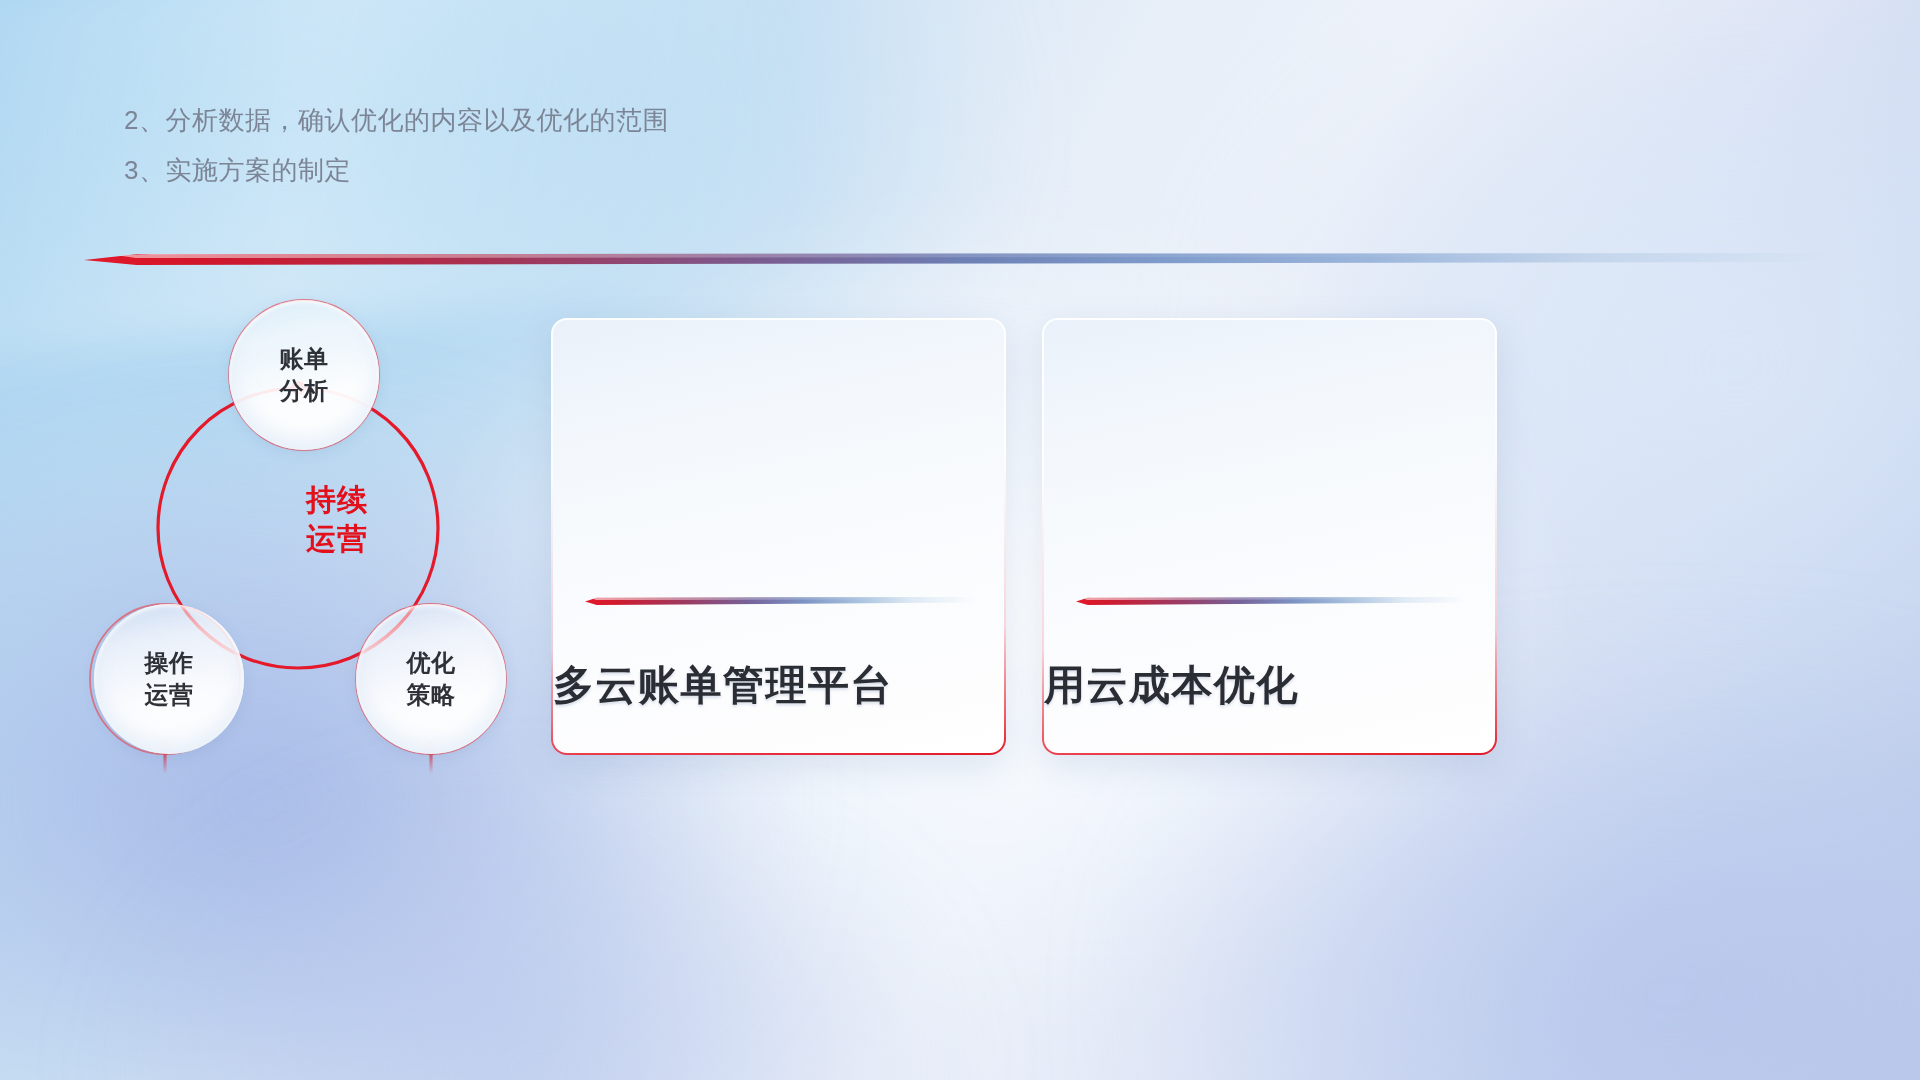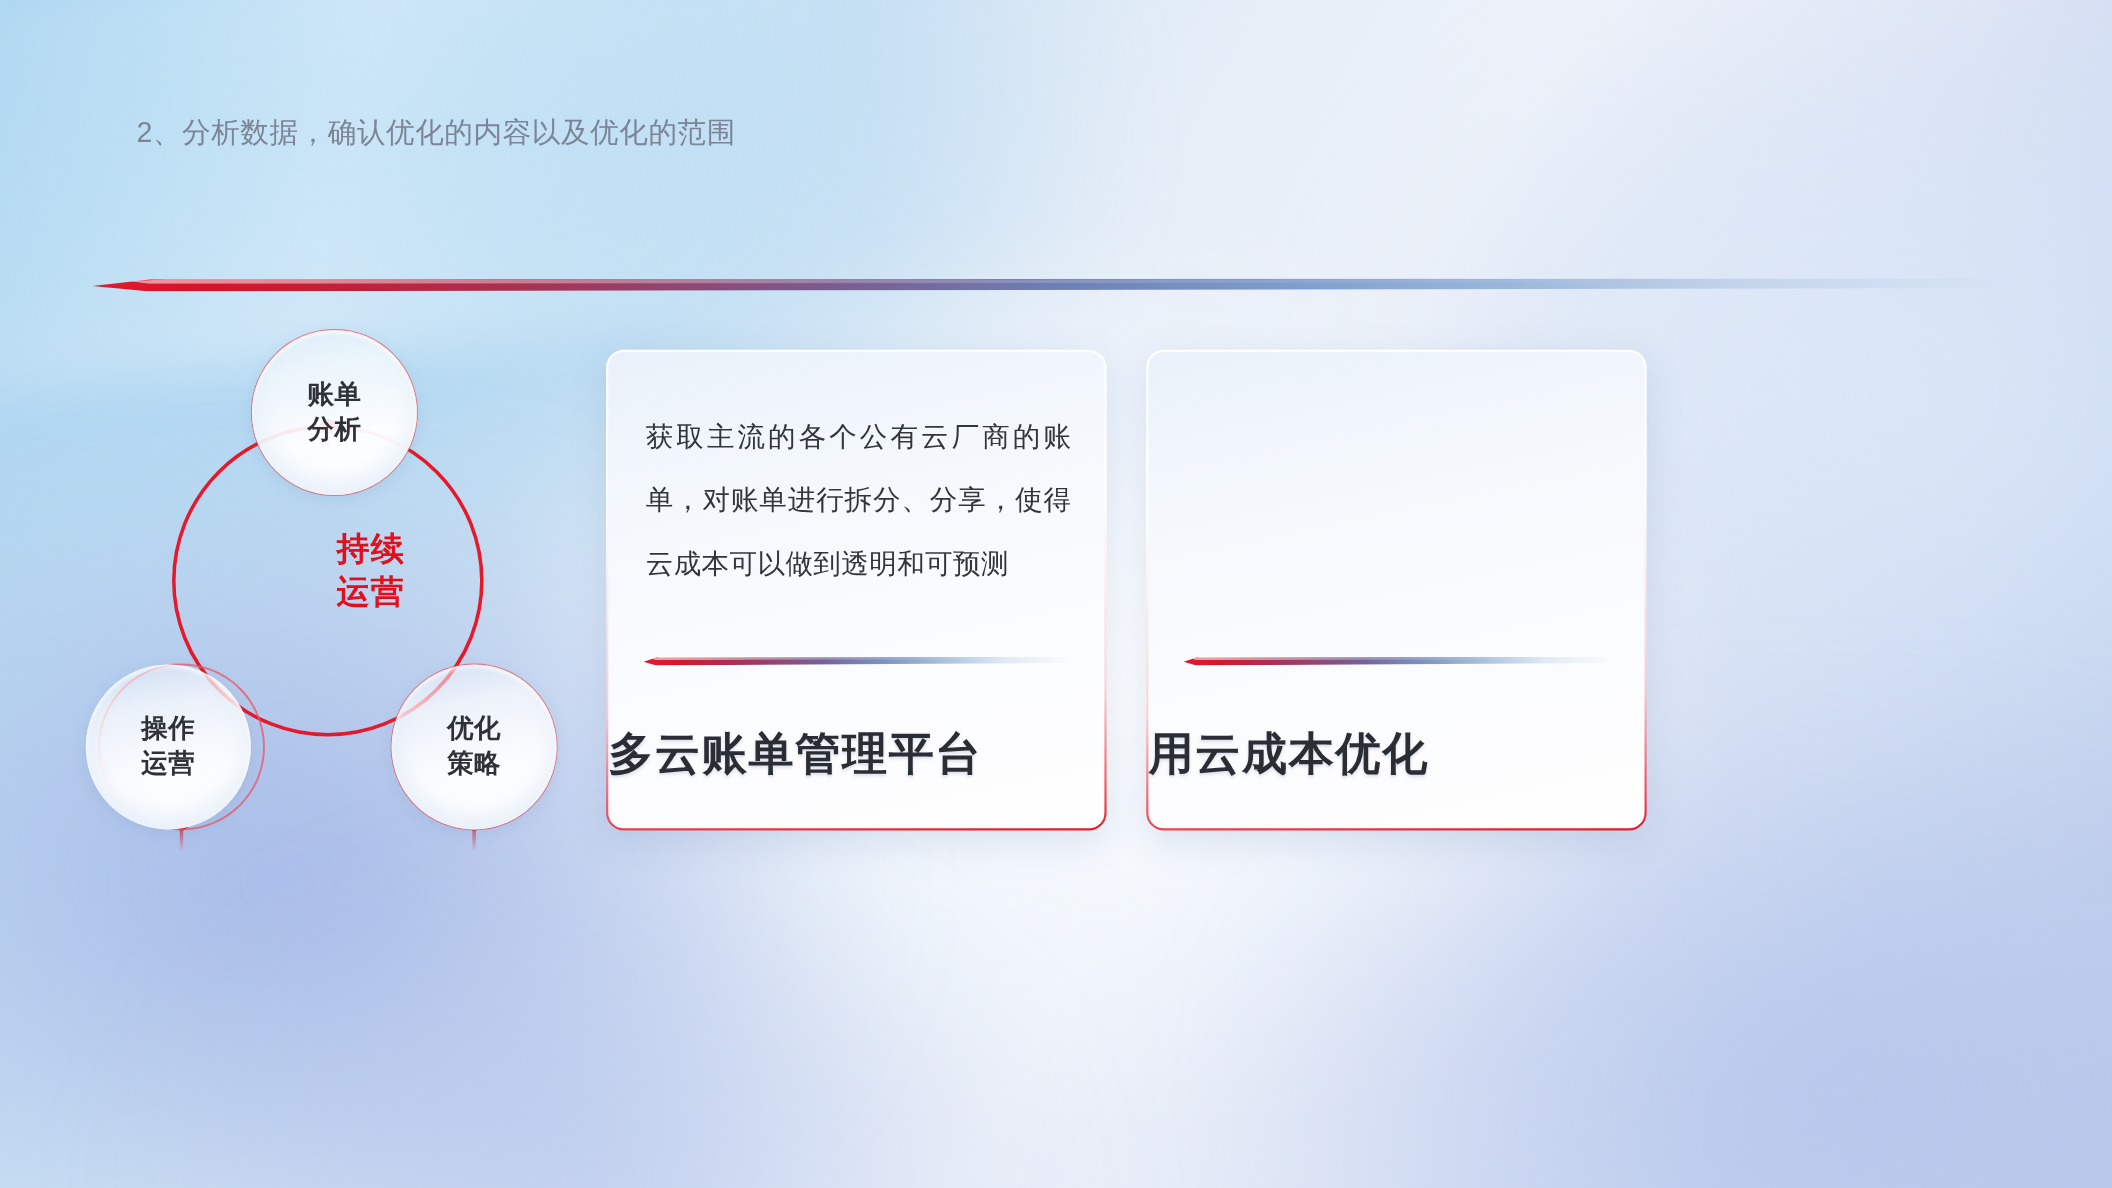--- a/index.html
+++ b/index.html
@@ -118,21 +118,21 @@
   }
   .node .lbl{
     font-size:24px;
     font-weight:700;
     color:#2e3238;
     line-height:1.32;
     text-align:center;
     letter-spacing:.5px;
   }
   #node-bill { left:151px; top:12px;  width:150px; height:150px; }
-  #node-ops  { left:0;  top:316px; width:150px; height:150px; }
+  #node-ops  { left:16px;  top:316px; width:150px; height:150px; }
   #node-opt  { left:278px; top:316px; width:150px; height:150px; }
 
   #venn-center{
     position:absolute;
     left:170px; top:192px; width:120px;
     text-align:right;
     font-size:30px;
     font-weight:800;
     line-height:1.30;
     color:#e3101c;
@@ -222,20 +222,21 @@
   <div class="bg-glow-d"></div>
   <div class="bg-glow-b"></div>
   <div class="bg-glow-c"></div>
   <div class="bg-glow-f"></div>
   <div class="bg-glow-e"></div>
   <div class="bg-streak"></div>
 </div>
 
 <div id="steps-left">
   <div class="step">2、分析数据，确认优化的内容以及优化的范围</div>
+  <div class="step">3、实施方案的制定</div>
 </div>
 
 <div id="steps-right">
 </div>
 
 <div id="divider">
   <div class="taper"></div>
   <div class="shine"></div>
 </div>
 
@@ -290,21 +291,20 @@
   </div>
 
   <div id="venn-center">
     <span>持续</span><br>
     <span>运营</span>
   </div>
 </div>
 
 <div class="card" id="card-1">
   <div class="card-inner">
-    <div class="card-body">获取主流的各个公有云厂商的账单，对账单进行拆分、分享，使得云成本可以做到透明和可预测</div>
     <div class="card-rule">
       <div class="taper"></div>
       <div class="shine"></div>
     </div>
     <div class="card-title">多云账单管理平台</div>
   </div>
 </div>
 
 <div class="card" id="card-2">
   <div class="card-inner">

